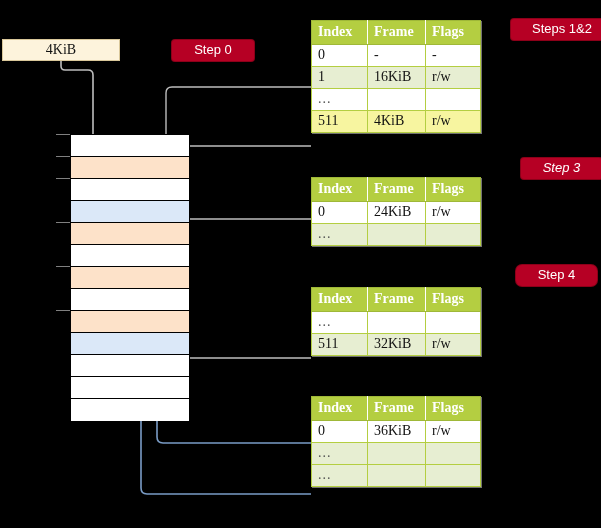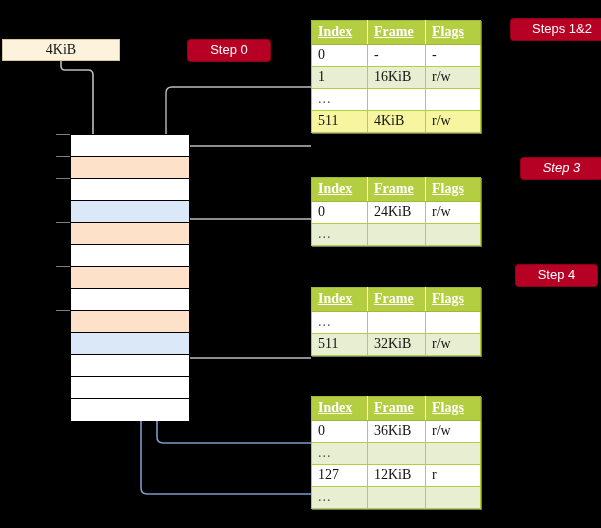--- a/index.html
+++ b/index.html
@@ -56,21 +56,20 @@
     background: #b4ce41;
     color: #ffffff;
     font-weight: bold;
     font-size: 14px;
     text-align: left;
     padding: 3px 6px 4px 6px;
     border: 1px solid #9fb838;
     border-right-color: #ffffff;
     height: 18px;
     box-sizing: border-box;
-    text-decoration: underline;
   }
   .ptable th:last-child { border-right-color: #9fb838; }
   .ptable td {
     font-size: 14px;
     color: #111111;
     padding: 2px 6px 3px 6px;
     border: 1px solid #b4ce41;
     height: 22px;
     box-sizing: border-box;
     background: #ffffff;
@@ -184,24 +183,24 @@
     <div class="mem-cell orange" style="height: 22px;"></div>
     <div class="mem-cell" style="height: 22px;"></div>
     <div class="mem-cell orange" style="height: 22px;"></div>
     <div class="mem-cell blue" style="height: 22px;"></div>
     <div class="mem-cell" style="height: 22px;"></div>
     <div class="mem-cell" style="height: 22px;"></div>
     <div class="mem-cell" style="height: 22px;"></div>
   </div>
 
 <div id="badges-layer">
-    <div class="step-badge" style="left: 188px; top: 40px; width: 64px;">Step 0</div>
+    <div class="step-badge" style="left: 172px; top: 40px; width: 64px;">Step 0</div>
     <div class="step-badge" style="left: 511px; top: 19px; width: 84px;">Steps 1&amp;2</div>
     <div class="step-badge" style="left: 521px; top: 158px; width: 63px; font-style: italic;">Step 3</div>
-    <div class="step-badge" style="left: 516px; top: 265px; width: 63px;">Step 4</div>
+    <div class="step-badge" style="left: 516px; top: 265px; width: 63px; border-radius: 6px;">Step 4</div>
   </div>
 
 <div id="tables-layer">
     <table class="ptable" id="page-table-1" style="left: 311px; top: 20px; width: 170px;">
       <colgroup>
         <col class="c-index">
         <col class="c-frame">
         <col class="c-flags">
       </colgroup>
       <thead>
@@ -303,25 +302,20 @@
         <tr>
           <td>0</td>
           <td>36KiB</td>
           <td>r/w</td>
         </tr>
         <tr class="alt">
           <td class="dots">...</td>
           <td></td>
           <td></td>
         </tr>
-        <tr>
-          <td>127</td>
-          <td>12KiB</td>
-          <td>r</td>
-        </tr>
         <tr class="alt">
           <td class="dots">...</td>
           <td></td>
           <td></td>
         </tr>
       </tbody>
     </table>
   </div>
 
 <div class="mem-tick" style="left: 56px; top: 134px;"></div>

